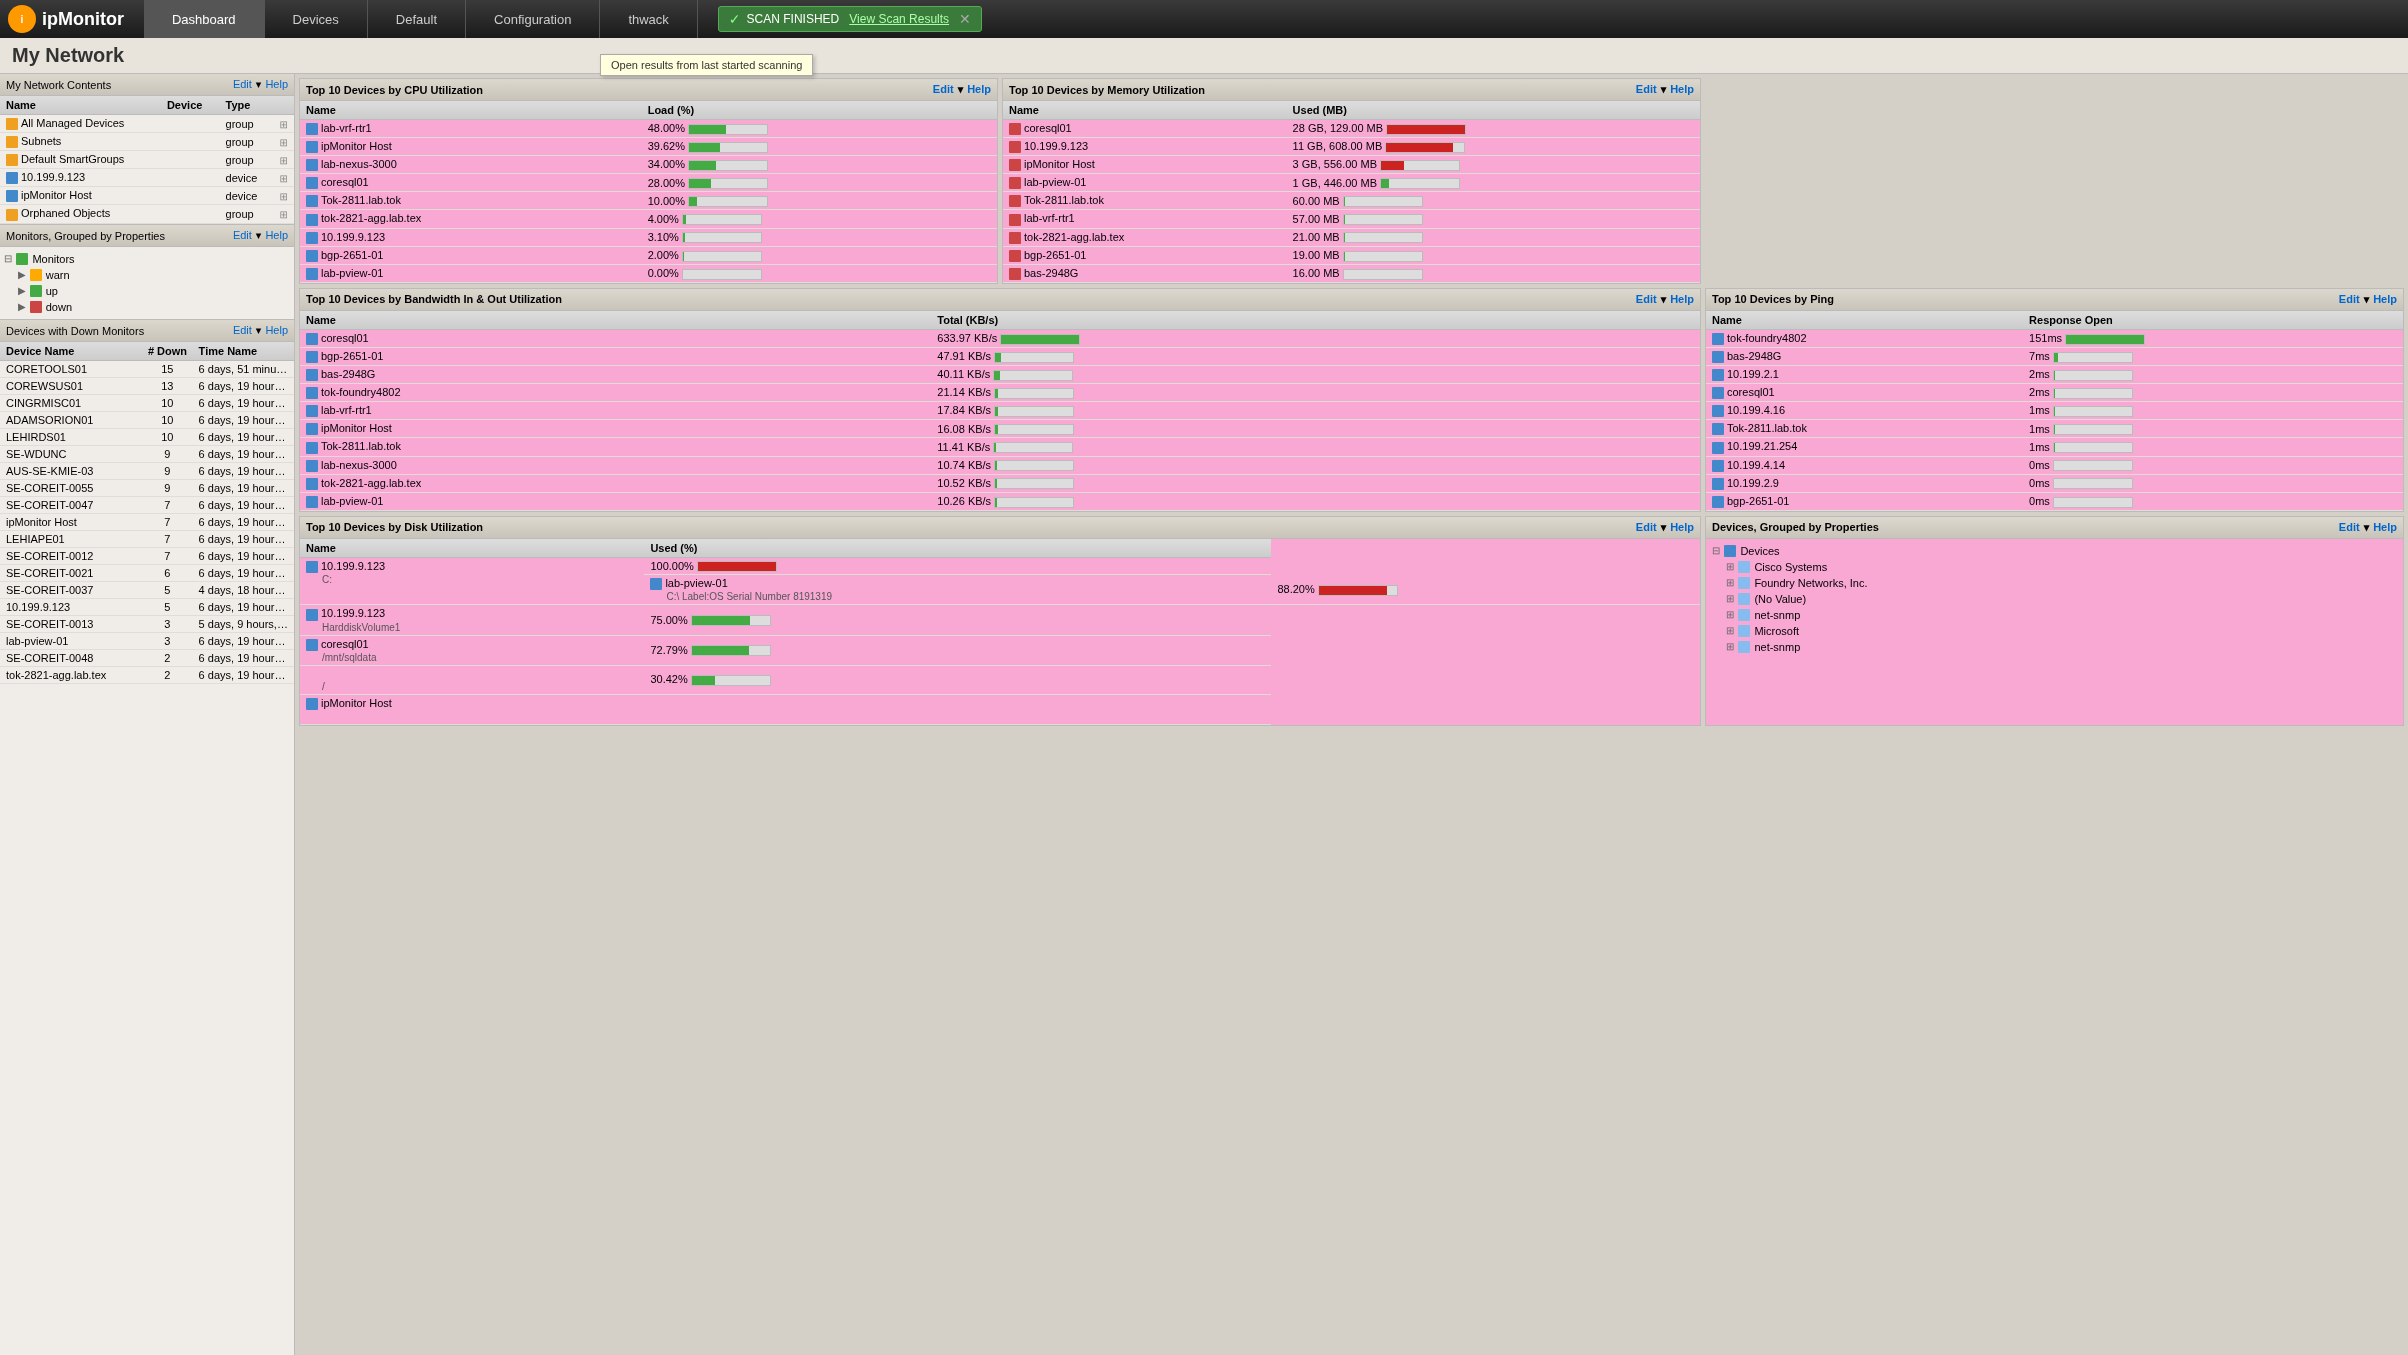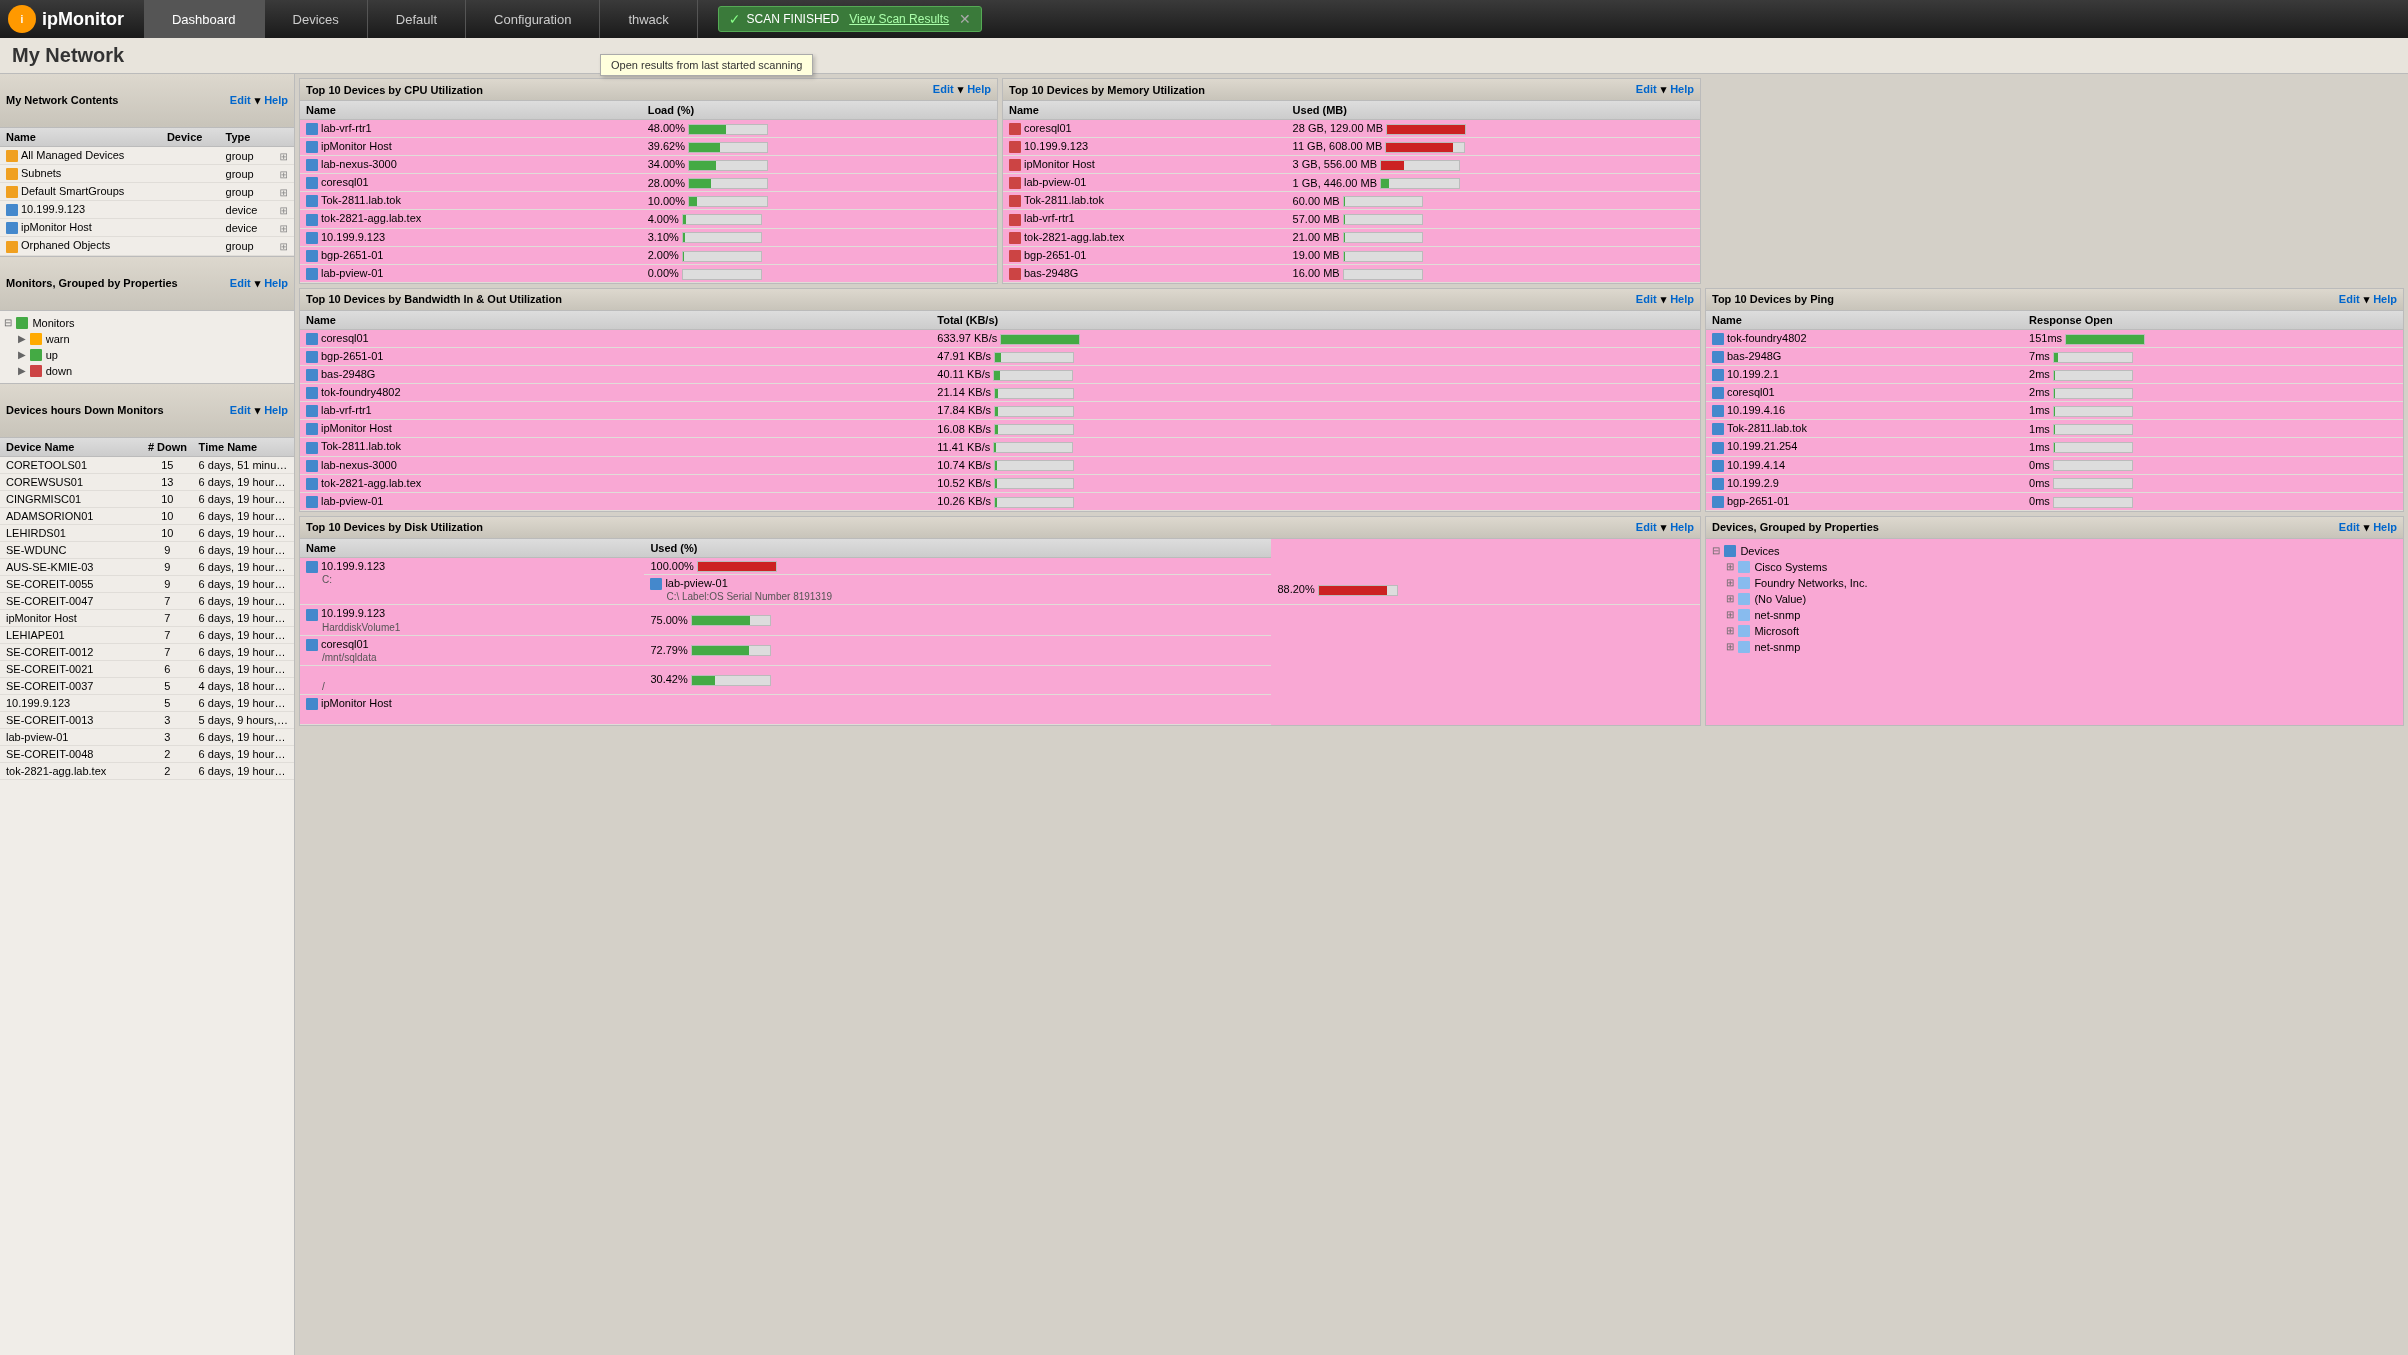--- a/index.html
+++ b/index.html
@@ -40,22 +40,22 @@
 
     
     .main-area { display: flex; height: calc(100vh - 66px); overflow: hidden; }
 
     
     .left-panel { width: 295px; min-width: 295px; background: #f0ede8; border-right: 1px solid #bbb; overflow-y: auto; display: flex; flex-direction: column; }
 
     .panel-section { border-bottom: 1px solid #bbb; }
     .panel-header {
       background: linear-gradient(to bottom, #ddd8ce, #c8c4ba);
-      display: flex; align-items: flex-start; justify-content: space-between;
-      padding: 20px 6px; font-weight: bold; font-size: 11px; border-bottom: 1px solid #bbb;
+      display: flex; align-items: flex-end; justify-content: space-between;
+      padding: 4px 6px; font-weight: normal; font-size: 11px; border-bottom: 1px solid #bbb;
     }
     .panel-header-actions { display: flex; gap: 4px; }
     .small-link { color: #0066cc; cursor: pointer; font-size: 11px; text-decoration: none; }
 
     .content-table { width: 100%; border-collapse: collapse; }
     .content-table th {
       background: linear-gradient(to bottom, #ddd, #ccc); padding: 3px 6px; text-align: left; border-bottom: 1px solid #bbb; font-size: 11px;
     }
     .content-table td { padding: 2px 6px; border-bottom: 1px solid #e0ddd8; font-size: 11px; }
 
@@ -234,21 +234,21 @@
           <div style="padding: 2px 4px 2px 18px; cursor: pointer; display: flex; align-items: center;">
             <span style="color:#666;margin-right:4px;font-size:10px;">▶</span>
             <span style="display:inline-block;width:12px;height:12px;background:#cc4444;border-radius:1px;vertical-align:middle;margin-right:4px;"></span>
             <span>down</span>
           </div>
         </div>
     </div>
 
     <div class="panel-section" style="flex:1;">
       <div class="panel-header">
-        <span>Devices hours Down Monitors</span>
+        <span>Devices with Down Monitors</span>
         <div class="panel-header-actions">
           <a class="small-link">Edit</a>
           <span>▾</span>
           <a class="small-link">Help</a>
         </div>
       </div>
       <table class="down-table">
         <thead>
           <tr>
             <th class="col-name">Device Name</th>

